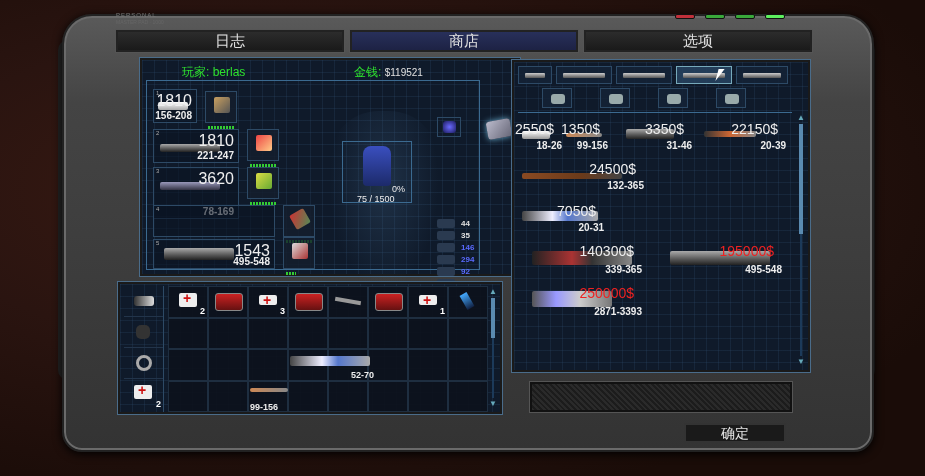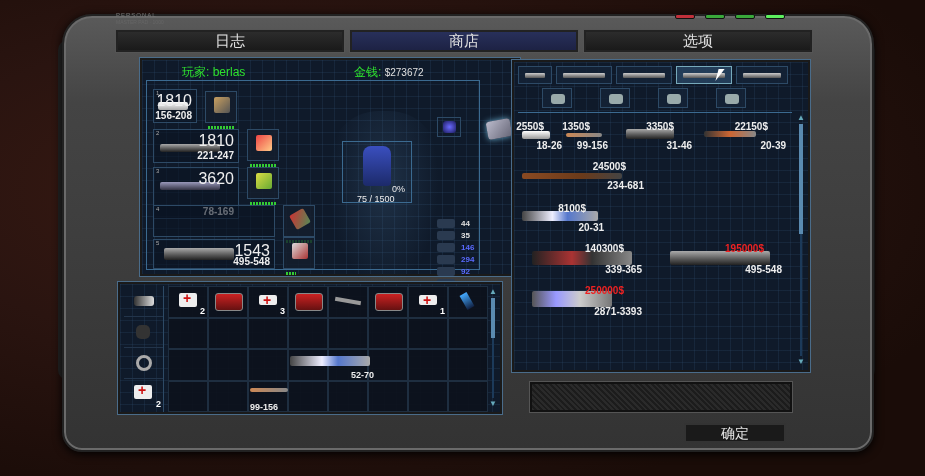--- a/index.html
+++ b/index.html
@@ -81,21 +81,21 @@
   .scroll .track { position: absolute; top: 10px; bottom: 10px; left: 3px; width: 2px; background: #1c3a5a; }
   .scroll .thumb { position: absolute; top: 10px; height: 40px; left: 2px; width: 4px; background: #5a8ab0; }
   .cat-row { position: absolute; left: 4px; display: flex; gap: 4px; }
   .cat { height: 18px; border: 1px solid #2d4a66; background: rgba(20,35,55,0.8); cursor: pointer; position: relative; }
   .cat.sel { border-color: #7ab; background: rgba(40,70,100,0.8); }
   .cat .gi { position: absolute; left: 6px; right: 6px; top: 6px; height: 5px; background: linear-gradient(180deg,#ccc,#555); border-radius: 1px; }
   .cat2 { width: 30px; height: 20px; border: 1px solid #2d4a66; background: rgba(20,35,55,0.8); cursor: pointer; position: relative; }
   .cat2 .gi { position: absolute; left: 8px; top: 5px; width: 14px; height: 10px; background: #9aa; border-radius: 3px; }
   .shop-list { position: absolute; left: 4px; top: 50px; width: 274px; height: 258px; border-top: 1px solid #3b6a90; }
   .shop-item { position: absolute; cursor: pointer; }
-  .shop-item .price { position: absolute; right: 18px; top: 0; font-size: 10px; color: #eee; font-weight: bold; white-space: nowrap; }
+  .shop-item .price { position: absolute; right: 8px; top: 0; font-size: 14px; color: #eee; font-weight: normal; white-space: nowrap; }
   .shop-item .price.red { color: #e22; }
   .shop-item .dmg { position: absolute; right: 0; bottom: 0; font-size: 10px; color: #eee; font-weight: bold; white-space: nowrap; }
   .cursor { position: absolute; left: 210px; top: 6px; width: 0; height: 0; border-left: 6px solid #fff; border-top: 0 solid transparent; border-bottom: 12px solid transparent; transform: skewX(-15deg); }
   .msg-box { position: absolute; left: 530px; top: 382px; width: 262px; height: 30px; background: repeating-linear-gradient(45deg,#2a2a2a 0 2px,#1c1c1c 2px 4px); border: 2px solid #111; outline: 1px solid #555; }
   .ok-btn { position: absolute; left: 684px; top: 423px; width: 102px; height: 20px; background: #1a1a1a; border: 2px solid #333; color: #e6e6e6; font-size: 14px; text-align: center; line-height: 16px; cursor: pointer; }
 </style>
 </head>
 <body>
 
 <div class="side-l"></div>
@@ -120,21 +120,21 @@
   <div class="tab">选项</div>
 </div>
 
 <div class="panel left-top">
   <div class="player">
     <span>玩家:</span>
     <span class="v">berlas</span>
   </div>
   <div class="money">
     <span>金钱:</span>
-    <span class="v">$273672</span>
+    <span class="v">$119521</span>
   </div>
 
   <div class="equip-box">
     <div class="body-sil"></div>
 
     <div class="slot" style="left:6px;top:8px;width:44px;height:34px;">
       <span class="n">1</span>
       <div class="gun" style="left:4px;top:12px;width:30px;background:linear-gradient(180deg,#fff,#aaa);"></div>
       <span class="top">1810</span>
       <span class="bot">156-208</span>
@@ -364,25 +364,25 @@
       <span class="dmg">31-46</span>
     </div>
     <div class="shop-item" style="left:186px;top:8px;width:82px;height:30px;">
       <div class="gun" style="left:0;top:10px;width:52px;height:6px;background:linear-gradient(90deg,#333,#c63,#888);"></div>
       <span class="price">22150$</span>
       <span class="dmg">20-39</span>
     </div>
     <div class="shop-item" style="left:4px;top:48px;width:122px;height:30px;">
       <div class="gun" style="left:0;top:12px;width:100px;height:6px;background:linear-gradient(90deg,#8a4a22,#6a3a1a 60%,#444);"></div>
       <span class="price">24500$</span>
-      <span class="dmg">234-681</span>
+      <span class="dmg">132-365</span>
     </div>
     <div class="shop-item" style="left:4px;top:90px;width:82px;height:30px;">
       <div class="gun" style="left:0;top:8px;width:76px;height:10px;background:linear-gradient(90deg,#444,#eef 40%,#57c 60%,#aaa);"></div>
-      <span class="price">8100$</span>
+      <span class="price">7050$</span>
       <span class="dmg">20-31</span>
     </div>
     <div class="shop-item" style="left:14px;top:130px;width:110px;height:32px;">
       <div class="gun" style="left:0;top:8px;width:100px;height:14px;background:linear-gradient(90deg,#222,#a33 40%,#333 60%,#888);"></div>
       <span class="price">140300$</span>
       <span class="dmg">339-365</span>
     </div>
     <div class="shop-item" style="left:152px;top:130px;width:112px;height:32px;">
       <div class="gun" style="left:0;top:8px;width:100px;height:14px;"></div>
       <span class="price red">195000$</span>

